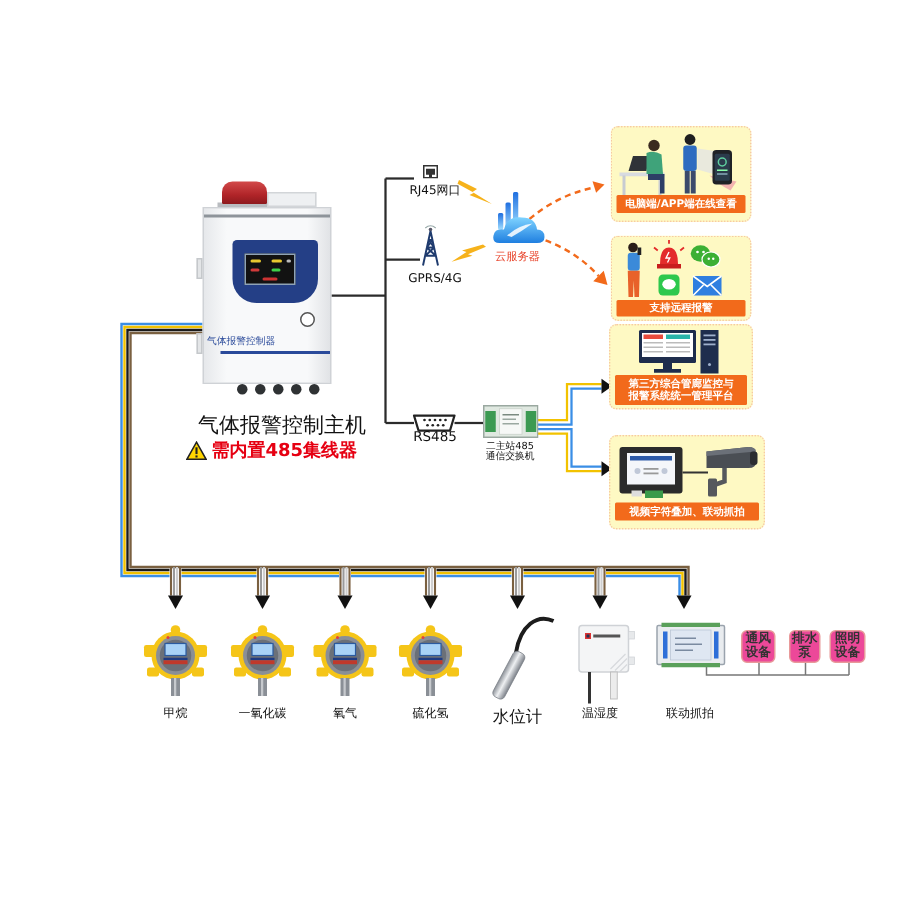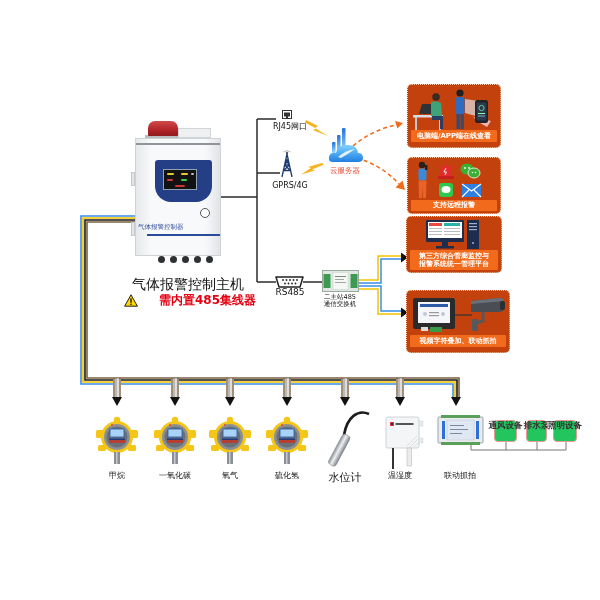--- a/index.html
+++ b/index.html
@@ -17,26 +17,26 @@
   .ctrl-strip{left:136px;top:143px;width:84px;height:2px;background:#8e949a;}
   .bezel{left:155px;top:160px;width:57px;height:42px;background:#243f86;border-radius:3px 3px 16px 16px;}
   .screen{left:163px;top:169px;width:34px;height:21px;background:#121212;border:1px solid #8fa3b5;box-sizing:border-box;}
   .scr-mark{position:absolute;height:2px;border-radius:1px;}
   .knob{left:200px;top:208px;width:10px;height:10px;border-radius:50%;border:1.5px solid #555;background:#fff;box-sizing:border-box;}
   .dev-label{left:138px;top:223px;width:84px;font-size:6.5px;color:#2a4a9a;white-space:nowrap;}
   .blue-rule{left:147px;top:234px;width:73px;height:2px;background:#2a4a9a;}
   .hinge{left:131px;width:4px;height:14px;background:#e3e5e7;border:1px solid #c5c8cb;box-sizing:border-box;}
   .cable-gland{top:256px;width:7px;height:7px;border-radius:50%;background:#2f3234;}
   
-  .panel{position:absolute;border:1.5px dotted var(--panel-border);border-radius:5px;box-sizing:border-box;background:#c2410c;}
+  .panel{position:absolute;border:1.5px dotted var(--panel-border);border-radius:5px;box-sizing:border-box;background:#fef9c3;}
   .panel-bar{position:absolute;left:3px;right:3px;background:var(--accent-orange);color:#fff;font-weight:bold;
     font-size:7px;text-align:center;border-radius:1px;display:flex;flex-direction:column;justify-content:center;line-height:1.15;white-space:nowrap;overflow:hidden;}
   
-  .equip{position:absolute;top:420px;height:22px;border:1.5px solid var(--equipment-border);border-radius:4px;background:#22c55e;
-    box-sizing:border-box;font-size:8.5px;font-weight:bold;color:#333;text-align:center;line-height:9.5px;display:flex;justify-content:center;white-space:nowrap;}
+  .equip{position:absolute;top:420px;height:22px;border:1.5px solid var(--equipment-border);border-radius:4px;background:#ec4899;
+    box-sizing:border-box;font-size:8.5px;font-weight:bold;color:#333;text-align:center;line-height:9.5px;display:flex;flex-direction:column;justify-content:center;white-space:nowrap;}
 </style>
 </head>
 <body>
 
 <div id="canvas">
 
   <svg width="0" height="0" style="position:absolute">
     <defs>
       <linearGradient id="metal" x1="0" x2="1">
         <stop offset="0" stop-color="#8d9299"></stop>
@@ -185,21 +185,21 @@
   <div class="abs knob"></div>
   <div class="abs dev-label">气体报警控制器</div>
   <div class="abs blue-rule"></div>
   <div class="abs cable-gland" style="left:158px"></div>
   <div class="abs cable-gland" style="left:170px"></div>
   <div class="abs cable-gland" style="left:182px"></div>
   <div class="abs cable-gland" style="left:194px"></div>
   <div class="abs cable-gland" style="left:206px"></div>
 
   <div class="lbl" style="left:128px;top:277px;width:120px;font-size:14px">气体报警控制主机</div>
-  <div class="abs" style="left:124px;top:292px;display:flex;align-items:center;gap:21px">
+  <div class="abs" style="left:124px;top:292px;display:flex;align-items:center;gap:3px">
     <svg width="14" height="13" viewBox="0 0 14 13">
       <polygon points="7,0.8 13.4,12.2 0.6,12.2" fill="#ffd500" stroke="#222" stroke-width="1"></polygon>
       <rect x="6.3" y="4.2" width="1.4" height="4.5" fill="#222"></rect>
       <rect x="6.3" y="9.6" width="1.4" height="1.4" fill="#222"></rect>
     </svg>
     <span style="font-size:12px;font-weight:bold;color:var(--warning-red);white-space:nowrap">需内置485集线器</span>
   </div>
 
   <svg class="abs" style="left:282px;top:110px" width="10" height="9" viewBox="0 0 10 9">
     <rect x="0.5" y="0.5" width="9" height="8" fill="#fff" stroke="#333" stroke-width="1"></rect>

